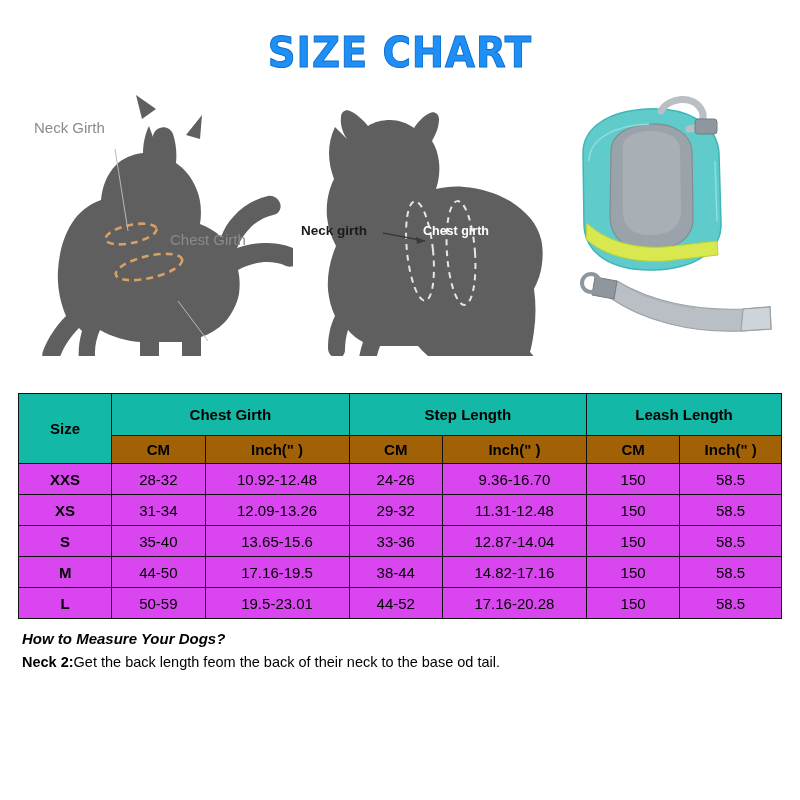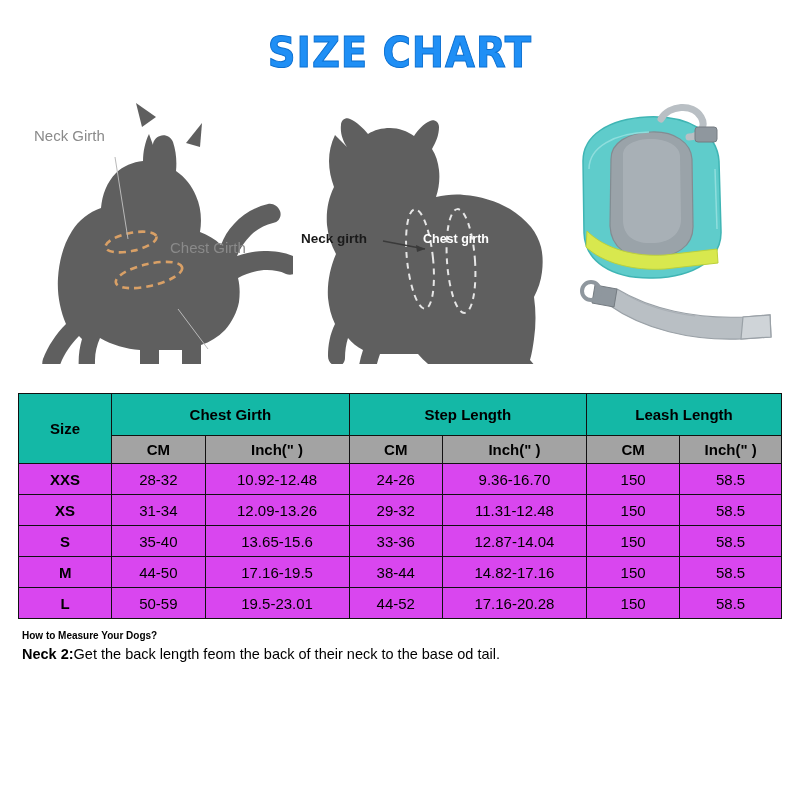--- a/index.html
+++ b/index.html
@@ -35,21 +35,21 @@
   }
 
   
   .illustrations {
     position: relative;
     height: 270px;
     margin-top: 6px;
   }
   .ill {
     position: absolute;
-    top: 16px;
+    top: 8px;
   }
   .cat-block { left: 18px; width: 275px; height: 265px; }
   .dog-block { left: 295px; width: 260px; height: 265px; }
   .prod-block { left: 565px; width: 225px; height: 265px; }
 
   .label-text {
     position: absolute;
     font-size: 15px;
     color: #8a8a8a;
     font-family: "Liberation Sans", sans-serif;
@@ -90,21 +90,21 @@
     padding: 2px 0;
     color: #000;
   }
   .hdr {
     background: #14b8a6;
     font-weight: bold;
     font-size: 17px;
     height: 42px;
   }
   .sub {
-    background: #a3a3a3;
+    background: #a16207;
     height: 28px;
     font-size: 15px;
     margin-top: 48px;
   }
   .datarow td {
     height: 26px;
     background: #d946ef;
   }
   .size-cell {
     font-weight: bold;
@@ -114,21 +114,21 @@
   
   .notes {
     position: absolute;
     left: 22px;
     top: 628px;
     width: 760px;
     font-size: 14.5px;
     line-height: 1.52;
     color: #000;
   }
-  .notes .head { font-weight: bold; font-size: 10px; }
+  .notes .head { font-weight: bold; font-size: 15px; font-style: italic; }
   .notes .step { font-weight: bold; }
 </style>
 </head>
 <body>
 
 <div class="page">
 
   <div class="title">SIZE CHART</div>
 
   <div class="illustrations">

